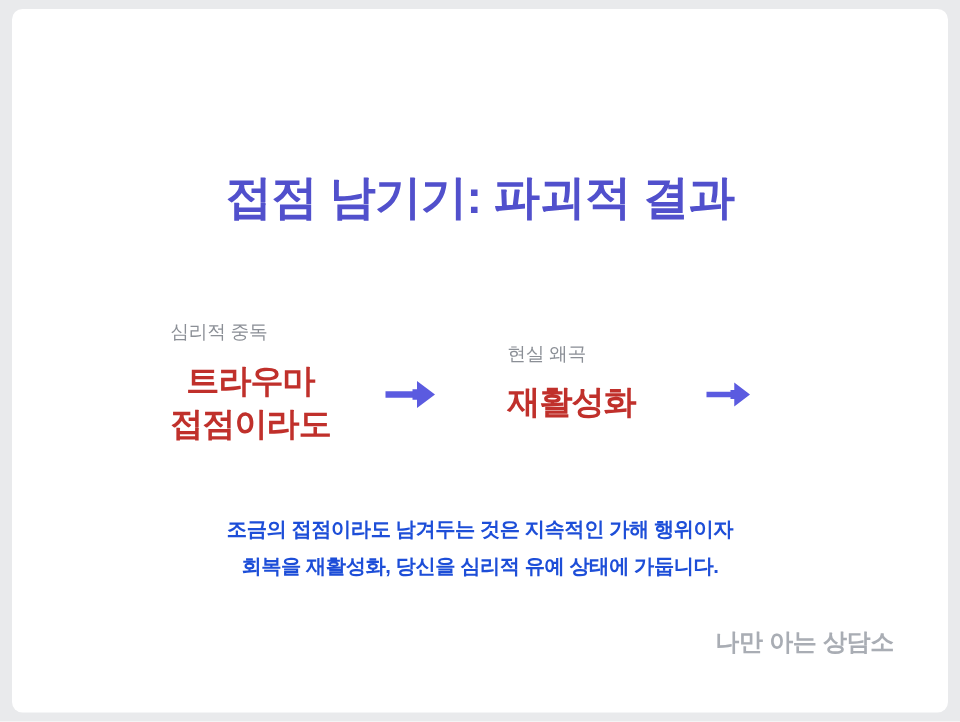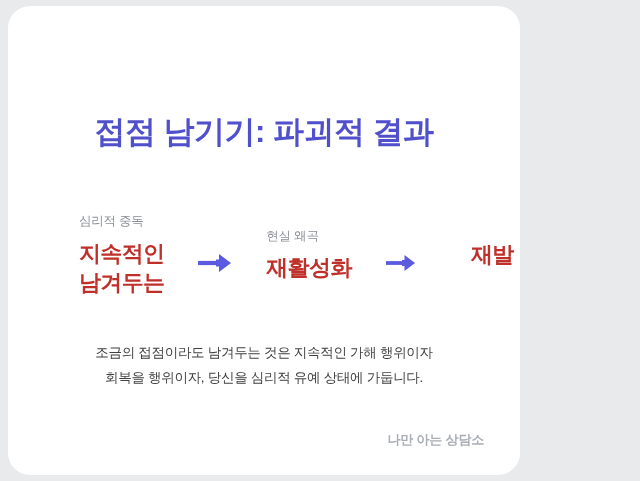--- a/index.html
+++ b/index.html
@@ -12,24 +12,24 @@
     height: 481px;
     background: #e9eaec;
     font-family: "Liberation Sans", "DejaVu Sans", sans-serif;
     overflow: hidden;
   }
 
   .slide-card {
     position: absolute;
     left: 8px;
     top: 6px;
-    width: 512px;
+    width: 624px;
     height: 469px;
     background: #ffffff;
-    border-radius: 22px;
+    border-radius: 7px;
     box-sizing: border-box;
     overflow: hidden;
   }
 
   
   .slide-title {
     position: absolute;
     left: 0;
     top: 107px;
     width: 100%;
@@ -114,54 +114,54 @@
   .stage-1 .stage-inner { transform: translateY(0px); }
 
   
   .body-copy {
     position: absolute;
     left: 0;
     top: 335px;
     width: 100%;
     text-align: center;
     font-size: 13.5px;
-    font-weight: 400;
-    color: #404040;
+    font-weight: 700;
+    color: #1d4ed8;
     line-height: 1.85;
     letter-spacing: -0.3px;
   }
   .body-copy span { display: block; white-space: nowrap; }
 
   
   .footer-brand {
     position: absolute;
     right: 36px;
-    bottom: 26px;
-    font-size: 13px;
+    bottom: 36px;
+    font-size: 16px;
     font-weight: 700;
     color: #a9adb4;
     letter-spacing: -0.2px;
     white-space: nowrap;
   }
 </style>
 </head>
 <body>
 
 <div class="slide-card">
 
   <div class="slide-title">접점 남기기: 파괴적 결과</div>
 
   <div class="flow-row">
 
     <div class="flow-stage stage-1">
       <div class="stage-inner">
         <div class="stage-label">심리적 중독</div>
         <div class="stage-body">
-          <span>지속적인</span>
-          <span>남겨두는</span>
+          <span>트라우마</span>
+          <span>접점이라도</span>
         </div>
       </div>
     </div>
 
     <div class="flow-arrow arrow-1">
       <svg width="38" height="26" viewBox="0 0 38 26" aria-hidden="true">
         <path d="M2 13 H26" stroke="#5b5be0" stroke-width="4.2" stroke-linecap="butt" fill="none"></path>
         <path d="M23 4 L35 13 L23 22 L23 16.5 L20 16.5 L20 9.5 L23 9.5 Z" fill="#5b5be0"></path>
       </svg>
     </div>
@@ -178,27 +178,26 @@
     <div class="flow-arrow arrow-2">
       <svg width="34" height="24" viewBox="0 0 34 24" aria-hidden="true">
         <path d="M2 12 H23" stroke="#5b5be0" stroke-width="3.8" stroke-linecap="butt" fill="none"></path>
         <path d="M20.5 4 L31 12 L20.5 20 L20.5 15 L18 15 L18 9 L20.5 9 Z" fill="#5b5be0"></path>
       </svg>
     </div>
 
     <div class="flow-stage stage-3">
       <div class="stage-inner">
         <div class="stage-body">
-          <span>재발</span>
         </div>
       </div>
     </div>
 
   </div>
 
   <div class="body-copy">
     <span>조금의 접점이라도 남겨두는 것은 지속적인 가해 행위이자</span>
-    <span>회복을 행위이자, 당신을 심리적 유예 상태에 가둡니다.</span>
+    <span>회복을 재활성화, 당신을 심리적 유예 상태에 가둡니다.</span>
   </div>
 
   <div class="footer-brand">나만 아는 상담소</div>
 
 </div>
 
 </body></html>

